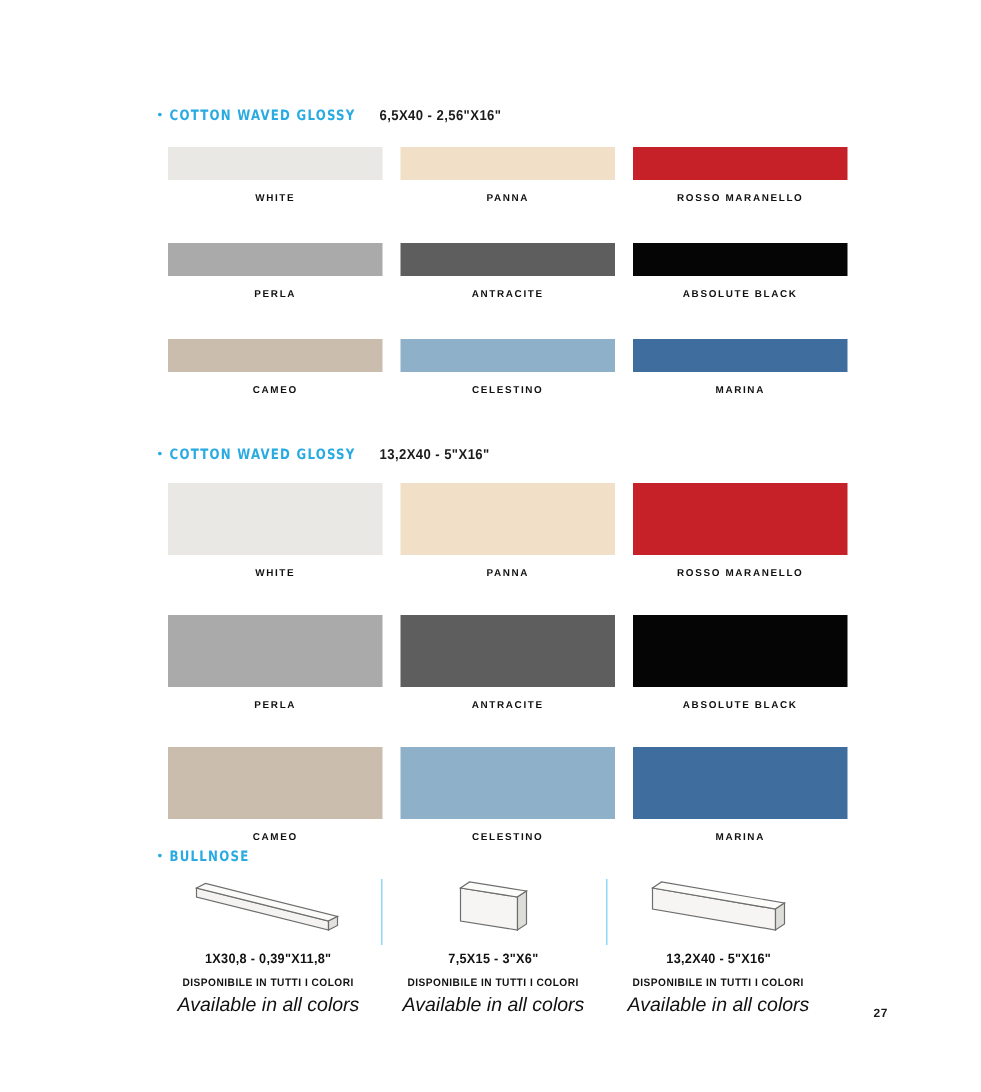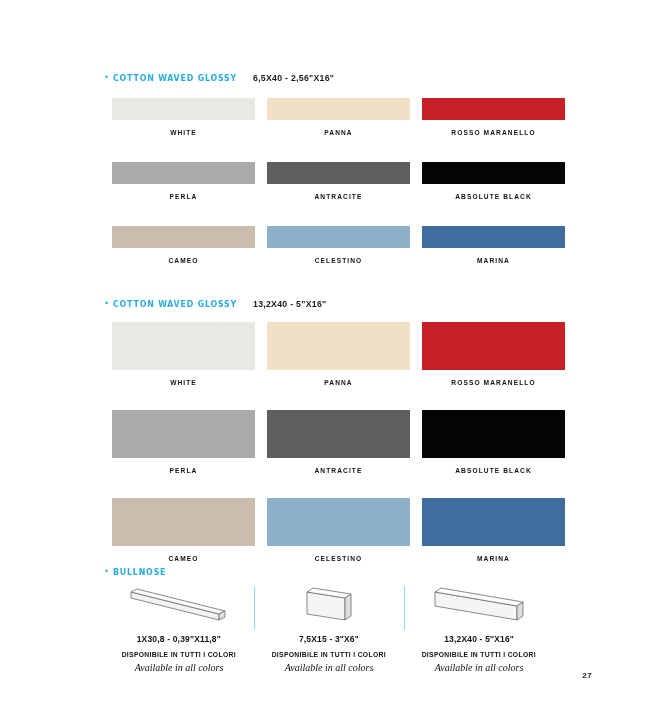--- a/index.html
+++ b/index.html
@@ -104,25 +104,24 @@
     margin-top: 6px;
     font-size: 7.2px;
     font-weight: bold;
     color: #111111;
     letter-spacing: 0.35px;
     white-space: nowrap;
     transform: scaleX(0.94);
   }
   .bn-avail-en {
     margin-top: 3px;
-    font-size: 10px;
+    font-size: 13px;
     font-style: italic;
     color: #111111;
     white-space: nowrap;
-    font-family: Liberation Serif, serif;
   }
 
   
   .page-num {
     position: absolute;
     right: 62px;
     bottom: 48px;
     font-size: 8px;
     font-weight: bold;
     color: #1a1a1a;

